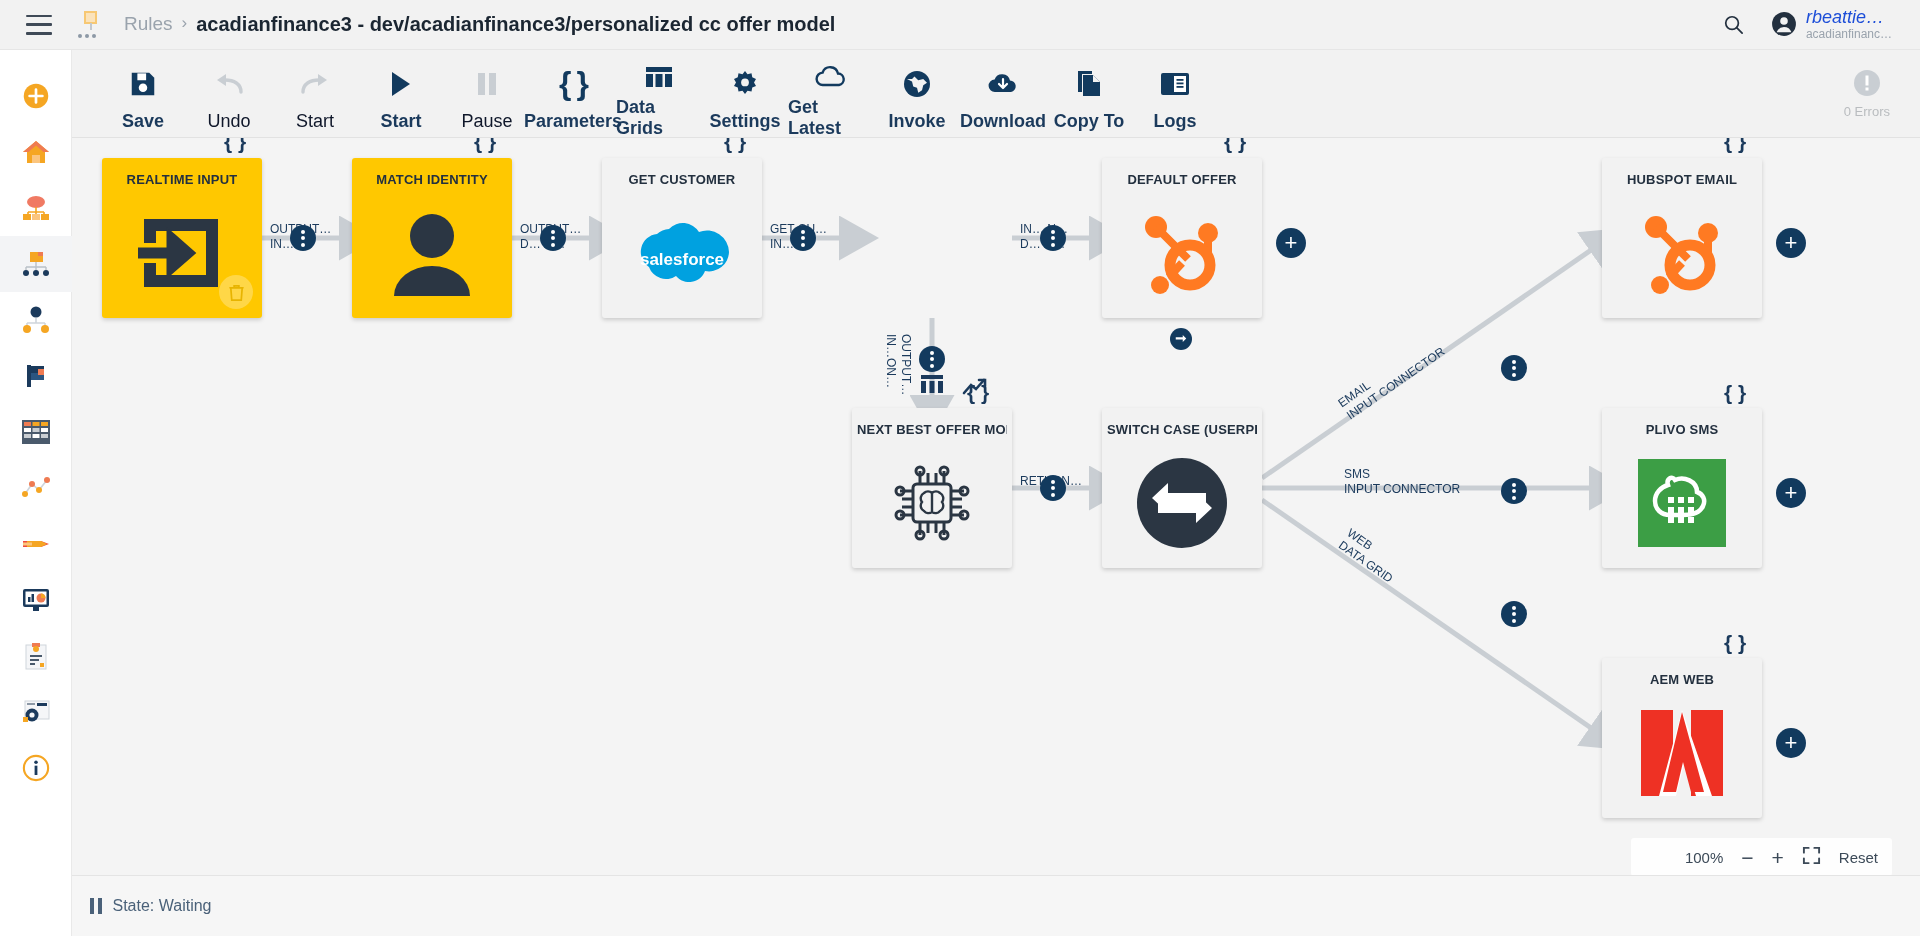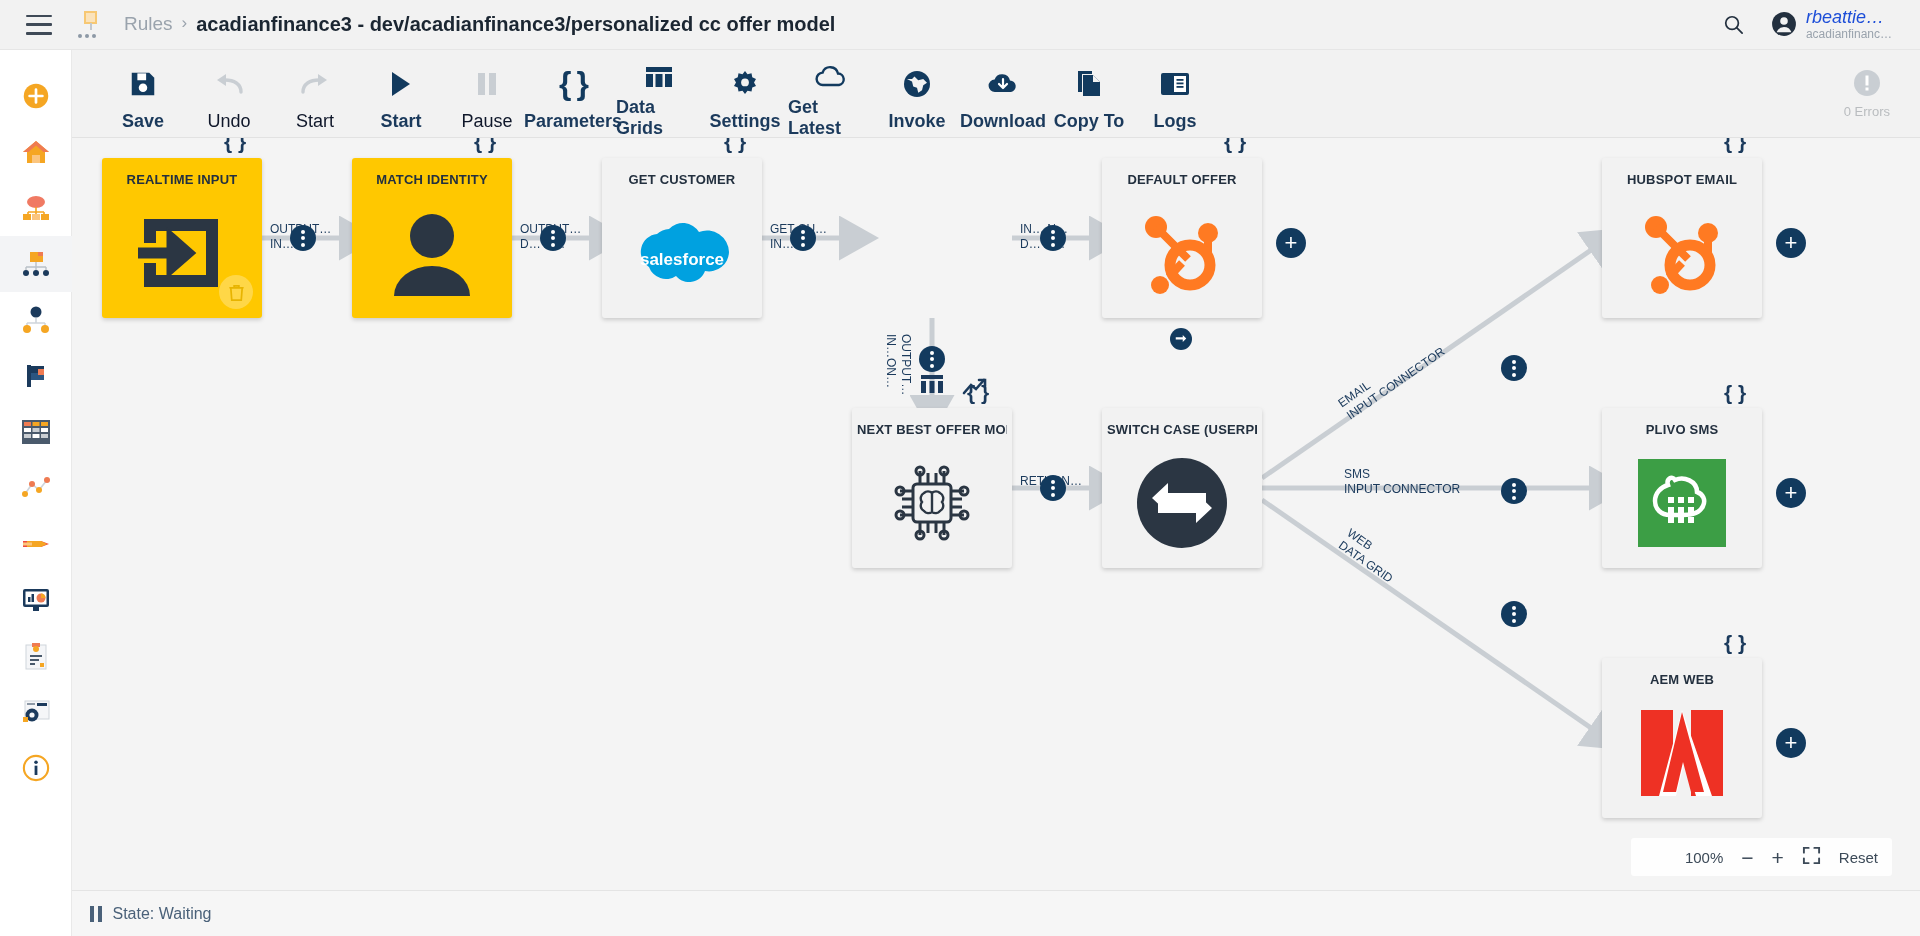--- a/index.html
+++ b/index.html
@@ -74,21 +74,21 @@
               color:#fff; display:flex;align-items:center;justify-content:center; font-size:22px; line-height:0; cursor:pointer;}
   .dot-btn { position:absolute; width:26px;height:26px;border-radius:50%;background:#123a5e;
              display:flex;flex-direction:column;align-items:center;justify-content:center; gap:2.5px; cursor:pointer; z-index:6;}
   .dot-btn i { width:4px;height:4px;border-radius:50%;background:#fff; display:block;}
   .conn-lbl { position:absolute; font-size:12px; color:#1b3a5c; line-height:1.25; white-space:nowrap; z-index:4;}
   .trash { position:absolute; width:34px;height:34px;border-radius:50%;
            background:rgba(255,255,255,.28); display:flex;align-items:center;justify-content:center; cursor:pointer;}
   svg.wires { position:absolute; inset:0; width:1848px; height:798px; pointer-events:none;}
   .mini-icon { position:absolute; cursor:pointer; }
   
-  .statusbar { position:absolute; bottom:0; left:72px; width:1848px; height:46px;
+  .statusbar { position:absolute; bottom:0; left:72px; width:1848px; height:61px;
                background:#f6f6f6; border-top:1px solid #e4e4e4; display:flex; align-items:center; padding-left:18px; gap:11px;}
   .statusbar .pause { display:flex; gap:3.5px;}
   .statusbar .pause i { width:4px;height:16px;background:#4a6179; display:block;}
   .statusbar .txt { font-size:16px; color:#4a6179;}
   .zoomctl { position:absolute; right:28px; bottom:60px; display:flex; align-items:center; gap:18px;
              background:rgba(255,255,255,.85); padding:8px 14px; border-radius:3px;}
   .zoomctl .pct { font-size:15px; color:#3c4a58;margin-left:40px;}
   .zoomctl .zb { font-size:21px; color:#3c4a58; cursor:pointer; line-height:1;}
   .zoomctl .reset { font-size:15px; color:#3c4a58; cursor:pointer;}
 </style>

